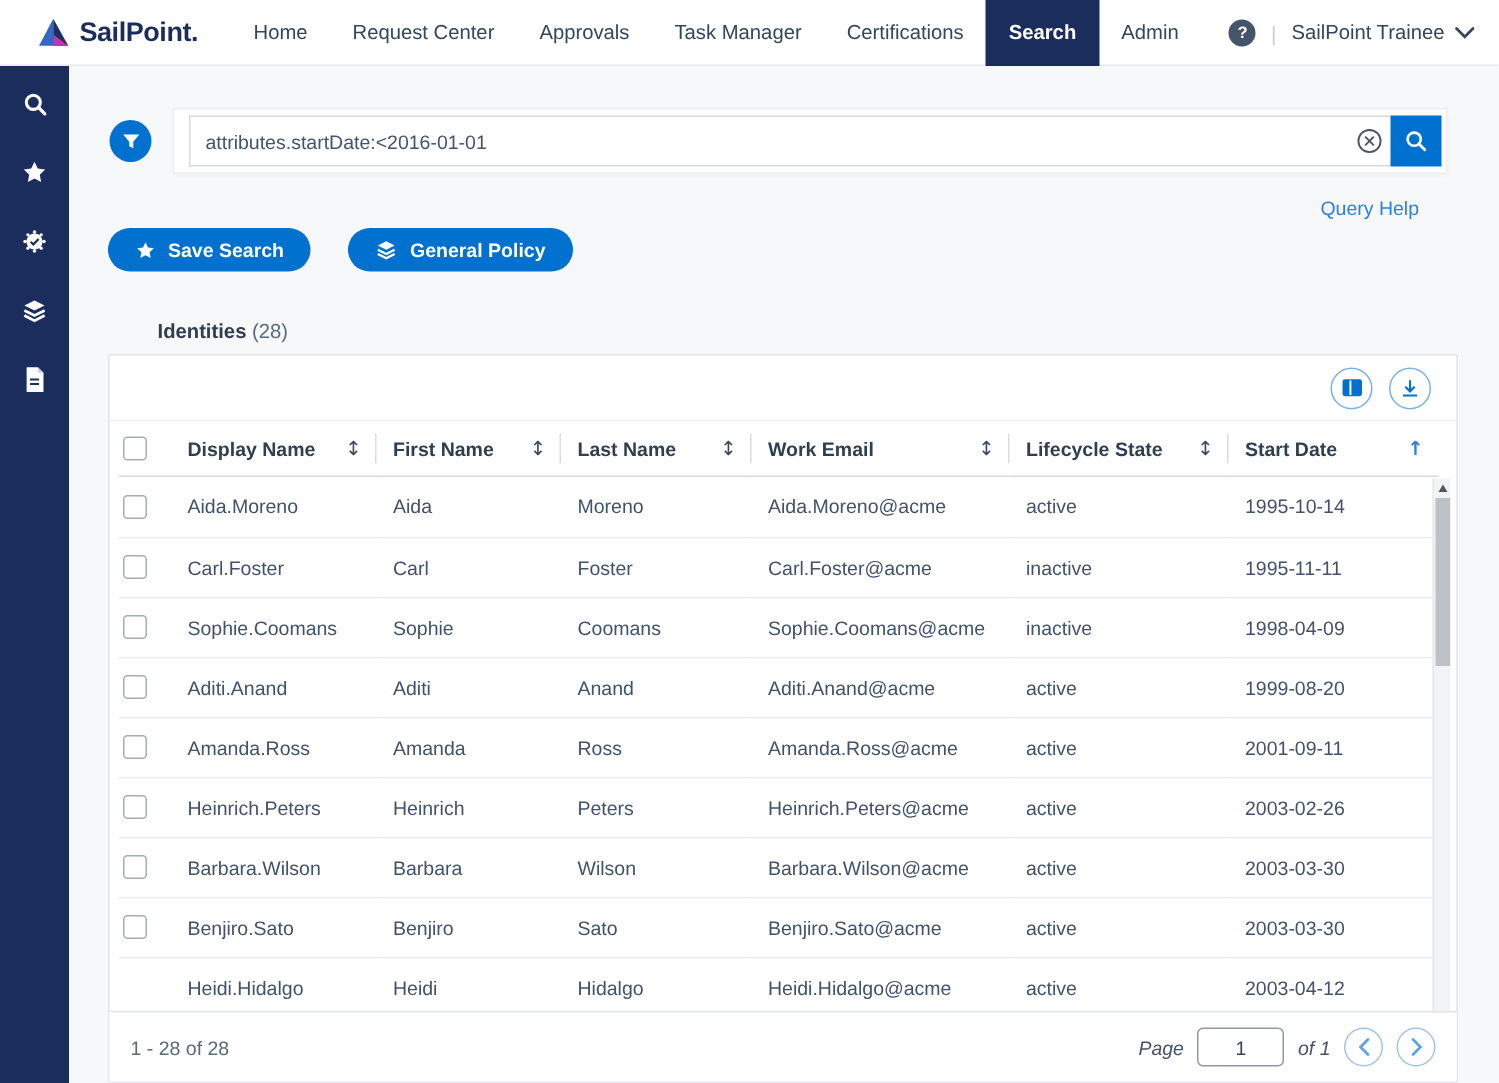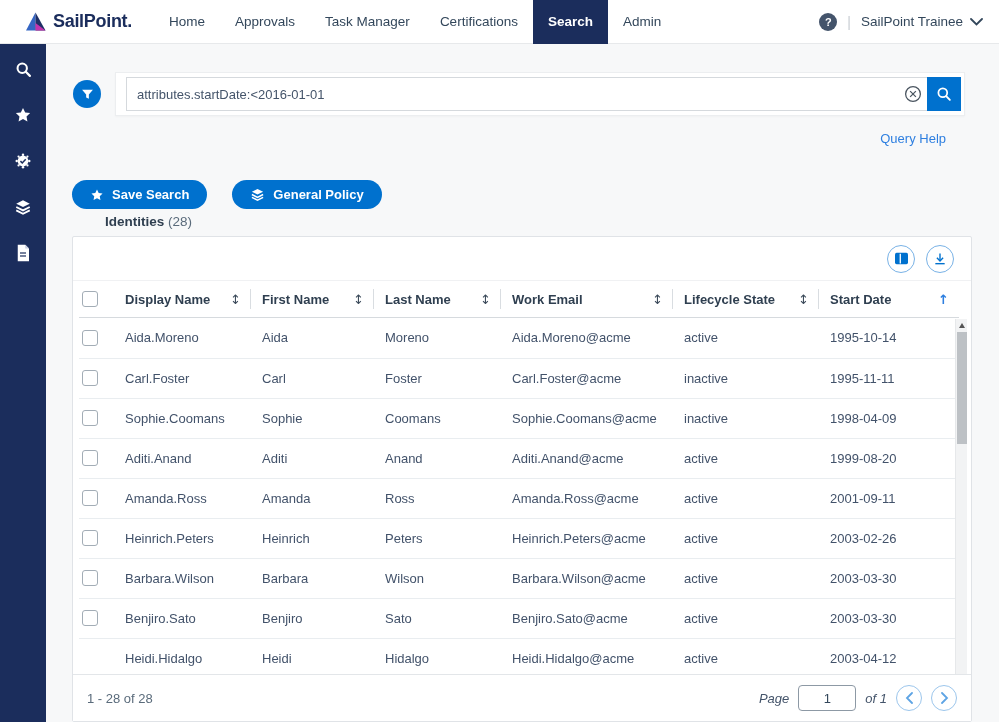--- a/index.html
+++ b/index.html
@@ -35,21 +35,21 @@
   .search-input { flex:1; border:none; outline:none; font-size:13px; color:#44546a; padding:0 10px; height:100%;
                   font-family:"Liberation Sans", sans-serif; background:transparent; }
   .clear-btn { width:28px; height:28px; border:none; background:transparent; cursor:pointer; display:flex; align-items:center; justify-content:center; }
   .search-go { width:34px; height:34px; background:#0071ce; border:none; cursor:pointer;
                display:flex; align-items:center; justify-content:center; margin-right:1px; }
   .query-help { position:absolute; top:87px; right:53px; font-size:13px; color:#2e7fe0; cursor:pointer; }
 
   .action-row { position:absolute; left:26px; top:108px; display:flex; gap:25px; }
   .pill-btn { height:29px; border-radius:15px; background:#0071ce; color:#fff; border:none; font-weight:bold;
               font-size:13px; padding:0 18px; display:flex; align-items:center; gap:8px; cursor:pointer;
-              font-family:"Liberation Sans", sans-serif;margin-top:28px; }
+              font-family:"Liberation Sans", sans-serif; }
 
   .tab-row { position:absolute; left:39px; top:168px; }
   .tab { font-size:13.5px; cursor:pointer; padding-bottom:8px; display:inline-block; }
   .tab-label { font-weight:bold; color:#2f3f50;padding-left:20px; }
   .tab-count { color:#5a6b7b; }
   .tab-underline { width:80px; height:4px; background:#0071ce; border-radius:2px; margin-top:6px; }
 
   
   .card { position:absolute; left:26px; top:192px; width:900px; height:486px; background:#fff;
           border:1px solid #e0e3e7; border-radius:2px; }
@@ -103,20 +103,21 @@
   <div class="logo">
     <svg width="24" height="24" viewBox="0 0 24 24">
       <polygon points="11.5,2.5 2,20.5 11.5,20.5" fill="#3566c4"></polygon>
       <polygon points="11.5,2.5 11.5,20.5 21.5,20.5" fill="#1e2f66"></polygon>
       <polygon points="11.5,13 21.5,20.5 11.5,20.5" fill="#c233ae"></polygon>
     </svg>
     <span class="logo-text">SailPoint.</span>
   </div>
   <nav class="nav-items">
     <div class="nav-item">Home</div>
+    <div class="nav-item">Request Center</div>
     <div class="nav-item">Approvals</div>
     <div class="nav-item">Task Manager</div>
     <div class="nav-item">Certifications</div>
     <div class="nav-item active">Search</div>
     <div class="nav-item">Admin</div>
   </nav>
   <div class="topnav-right">
     <div class="help-circle">?</div>
     <span class="nav-divider">|</span>
     <div class="user-menu">

